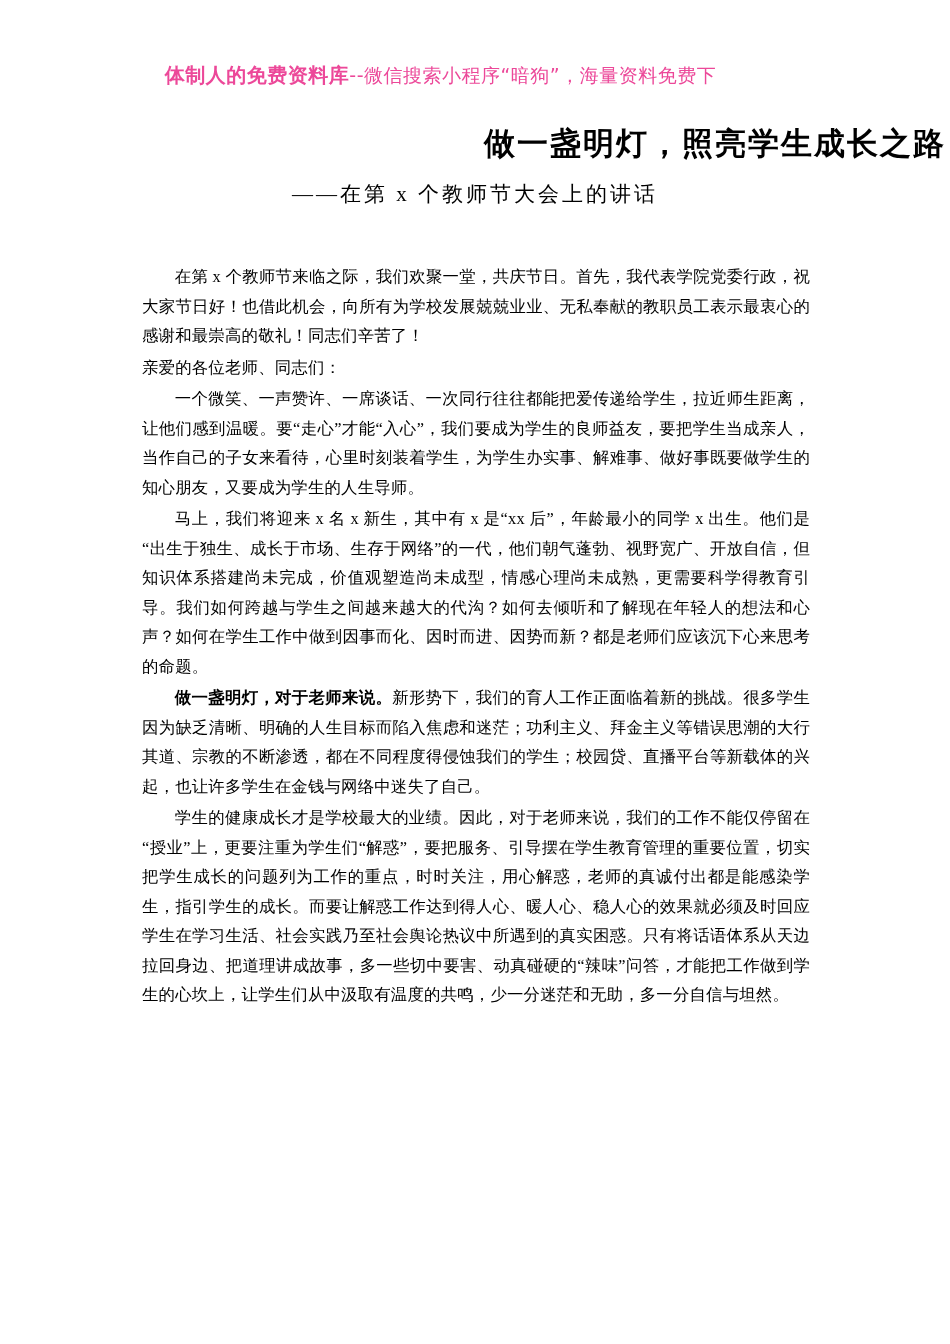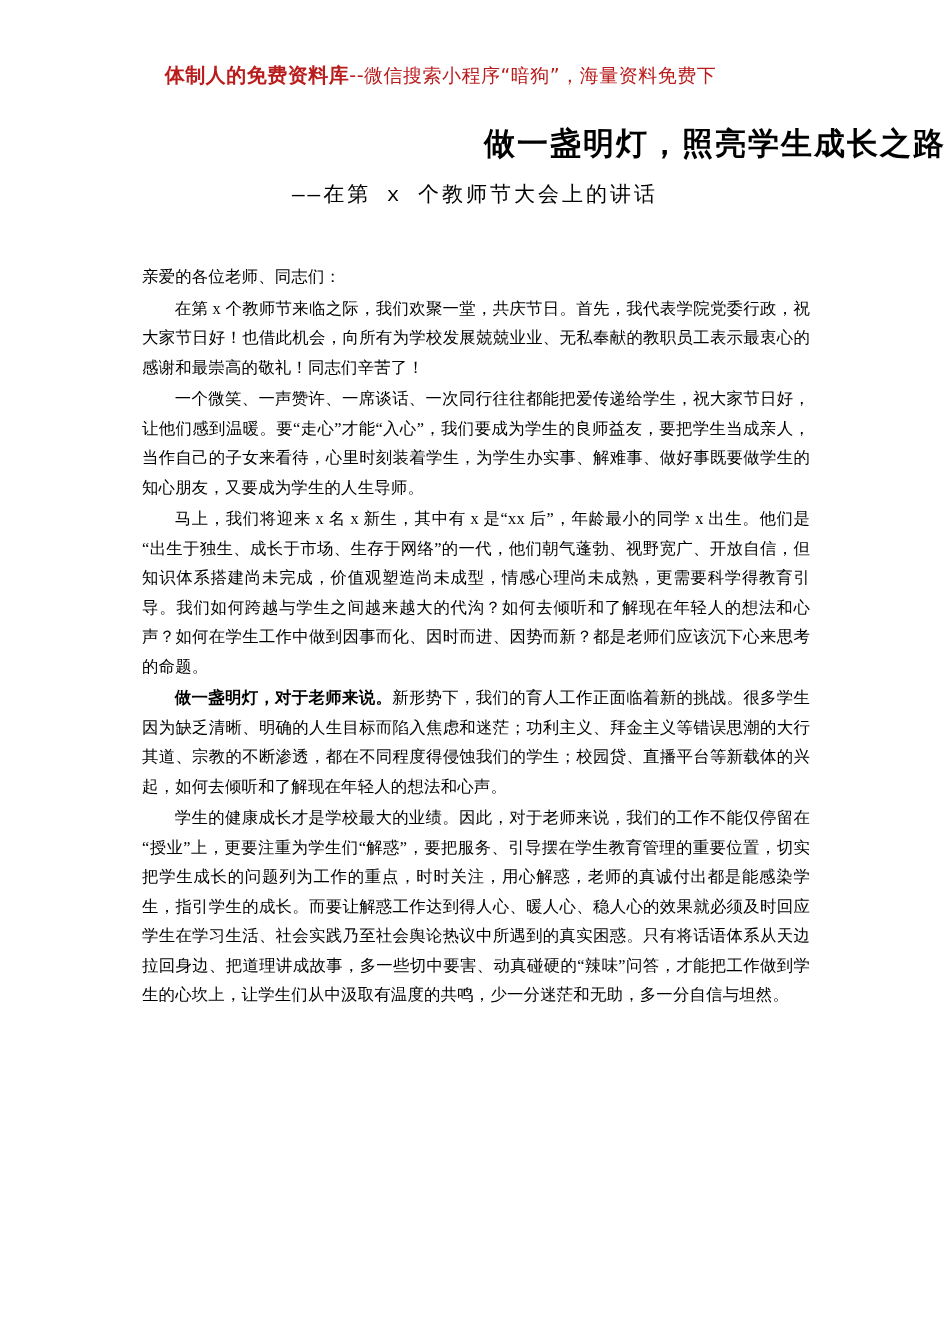--- a/index.html
+++ b/index.html
@@ -22,21 +22,21 @@
     padding: 0;
     position: relative;
   }
   .watermark {
     position: absolute;
     top: 62px;
     left: 0;
     width: 881px;
     text-align: center;
     font-size: 19px;
-    color: #b91c1c;
+    color: #ec4899;
     font-family: "DejaVu Sans", "Liberation Sans", sans-serif;
     letter-spacing: 0.5px;
     white-space: nowrap;
   }
   .watermark .wm-strong {
     font-weight: bold;
     font-size: 20px;
   }
   .doc-title {
     position: absolute;
@@ -50,21 +50,21 @@
     font-family: "DejaVu Serif", "Liberation Serif", serif;
   }
   .doc-subtitle {
     position: absolute;
     top: 180px;
     left: 0;
     width: 950px;
     text-align: center;
     font-size: 21px;
     letter-spacing: 3px;
-    font-family: Liberation Mono, monospace;
+    font-family: Liberation Serif, serif;
   }
   .body-wrap {
     position: absolute;
     top: 262px;
     left: 142px;
     width: 668px;
   }
   p.para {
     margin: 0 0 2px 0;
     font-size: 16.4px;
@@ -86,26 +86,26 @@
 <div class="page">
 
   <div class="watermark">
     <span class="wm-strong">体制人的免费资料库</span><span>--微信搜索小程序“暗狗”，海量资料免费下</span>
   </div>
 
   <div class="doc-title">做一盏明灯，照亮学生成长之路</div>
   <div class="doc-subtitle">——在第 x 个教师节大会上的讲话</div>
 
   <div class="body-wrap">
+    <p class="para indent">在第 x 个教师节来临之际，我们欢聚一堂，共庆节日。首先，我代表学院党委行政，祝大家节日好！也借此机会，向所有为学校发展兢兢业业、无私奉献的教职员工表示最衷心的感谢和最崇高的敬礼！同志们辛苦了！</p>
     <p class="para">亲爱的各位老师、同志们：</p>
-    <p class="para indent">在第 x 个教师节来临之际，我们欢聚一堂，共庆节日。首先，我代表学院党委行政，祝大家节日好！也借此机会，向所有为学校发展兢兢业业、无私奉献的教职员工表示最衷心的感谢和最崇高的敬礼！同志们辛苦了！</p>
-    <p class="para indent">一个微笑、一声赞许、一席谈话、一次同行往往都能把爱传递给学生，祝大家节日好，让他们感到温暖。要“走心”才能“入心”，我们要成为学生的良师益友，要把学生当成亲人，当作自己的子女来看待，心里时刻装着学生，为学生办实事、解难事、做好事既要做学生的知心朋友，又要成为学生的人生导师。</p>
+    <p class="para indent">一个微笑、一声赞许、一席谈话、一次同行往往都能把爱传递给学生，拉近师生距离，让他们感到温暖。要“走心”才能“入心”，我们要成为学生的良师益友，要把学生当成亲人，当作自己的子女来看待，心里时刻装着学生，为学生办实事、解难事、做好事既要做学生的知心朋友，又要成为学生的人生导师。</p>
     <p class="para indent">马上，我们将迎来 x 名 x 新生，其中有 x 是“xx 后”，年龄最小的同学 x 出生。他们是“出生于独生、成长于市场、生存于网络”的一代，他们朝气蓬勃、视野宽广、开放自信，但知识体系搭建尚未完成，价值观塑造尚未成型，情感心理尚未成熟，更需要科学得教育引导。我们如何跨越与学生之间越来越大的代沟？如何去倾听和了解现在年轻人的想法和心声？如何在学生工作中做到因事而化、因时而进、因势而新？都是老师们应该沉下心来思考的命题。</p>
     <p class="para indent">
-      <span class="lead">做一盏明灯，对于老师来说。</span><span>新形势下，我们的育人工作正面临着新的挑战。很多学生因为缺乏清晰、明确的人生目标而陷入焦虑和迷茫；功利主义、拜金主义等错误思潮的大行其道、宗教的不断渗透，都在不同程度得侵蚀我们的学生；校园贷、直播平台等新载体的兴起，如何去倾听和了解现在年轻人的想法和心声。</span>
+      <span class="lead">做一盏明灯，对于老师来说。</span><span>新形势下，我们的育人工作正面临着新的挑战。很多学生因为缺乏清晰、明确的人生目标而陷入焦虑和迷茫；功利主义、拜金主义等错误思潮的大行其道、宗教的不断渗透，都在不同程度得侵蚀我们的学生；校园贷、直播平台等新载体的兴起，也让许多学生在金钱与网络中迷失了自己。</span>
     </p>
     <p class="para indent">学生的健康成长才是学校最大的业绩。因此，对于老师来说，我们的工作不能仅停留在“授业”上，更要注重为学生们“解惑”，要把服务、引导摆在学生教育管理的重要位置，切实把学生成长的问题列为工作的重点，时时关注，用心解惑，老师的真诚付出都是能感染学生，指引学生的成长。而要让解惑工作达到得人心、暖人心、稳人心的效果就必须及时回应学生在学习生活、社会实践乃至社会舆论热议中所遇到的真实困惑。只有将话语体系从天边拉回身边、把道理讲成故事，多一些切中要害、动真碰硬的“辣味”问答，才能把工作做到学生的心坎上，让学生们从中汲取有温度的共鸣，少一分迷茫和无助，多一分自信与坦然。</p>
     <p class="para indent">
       
     </p>
   </div>
 
 </div>
 
 </body></html>

